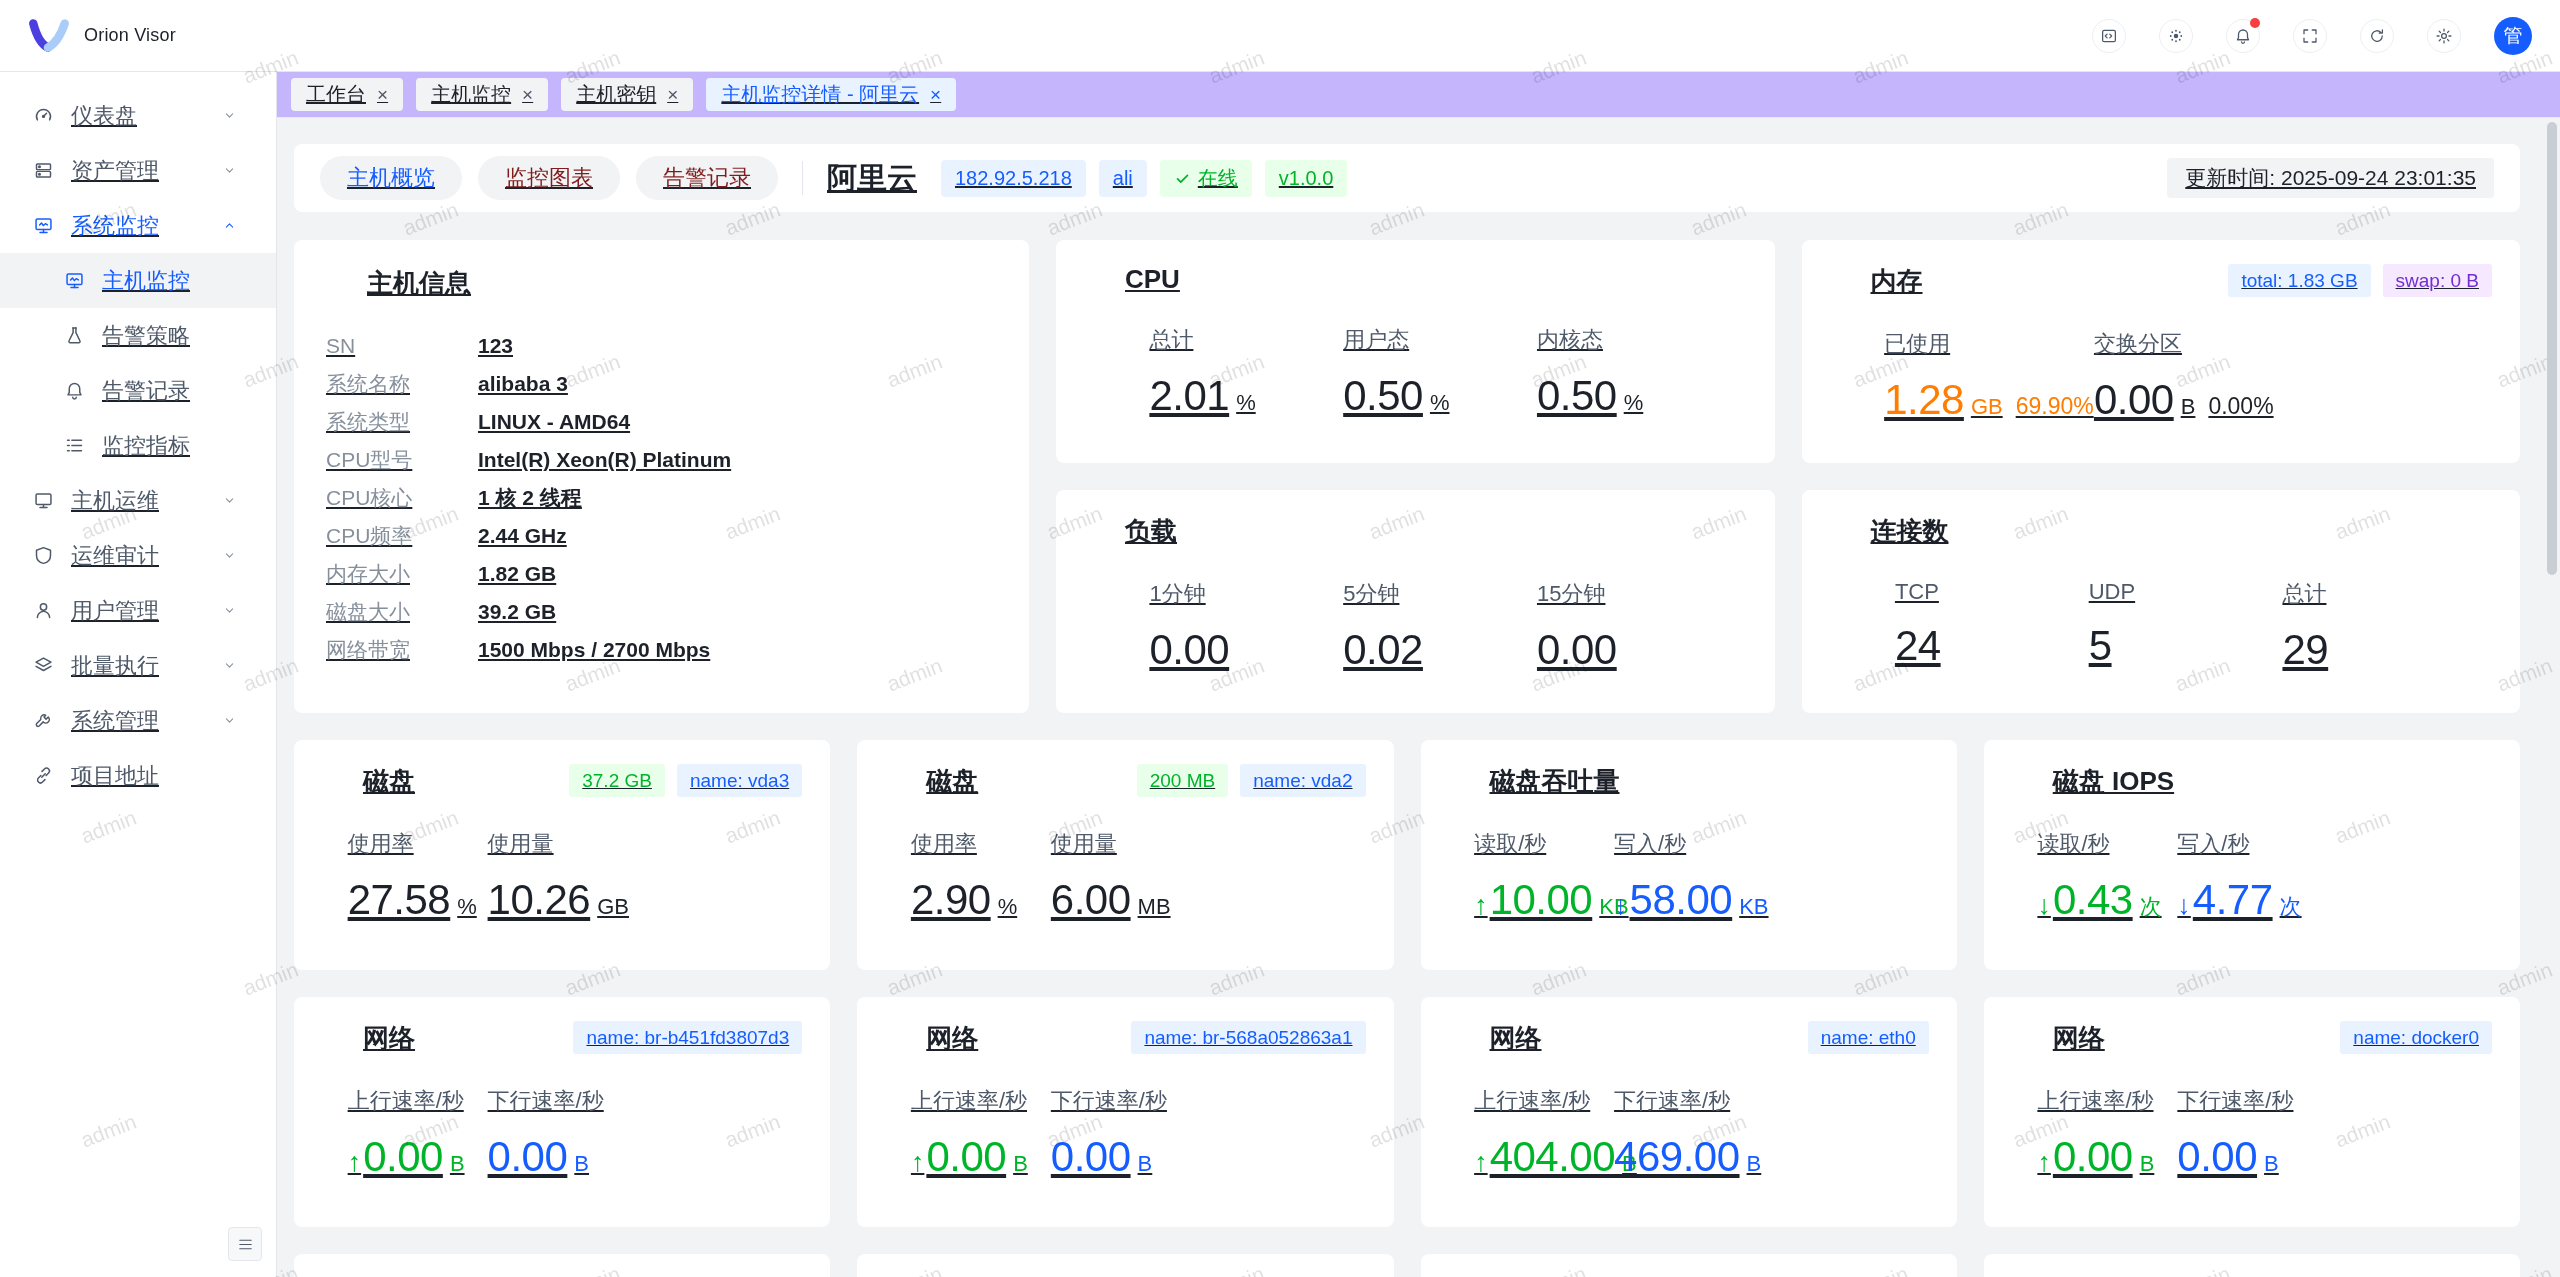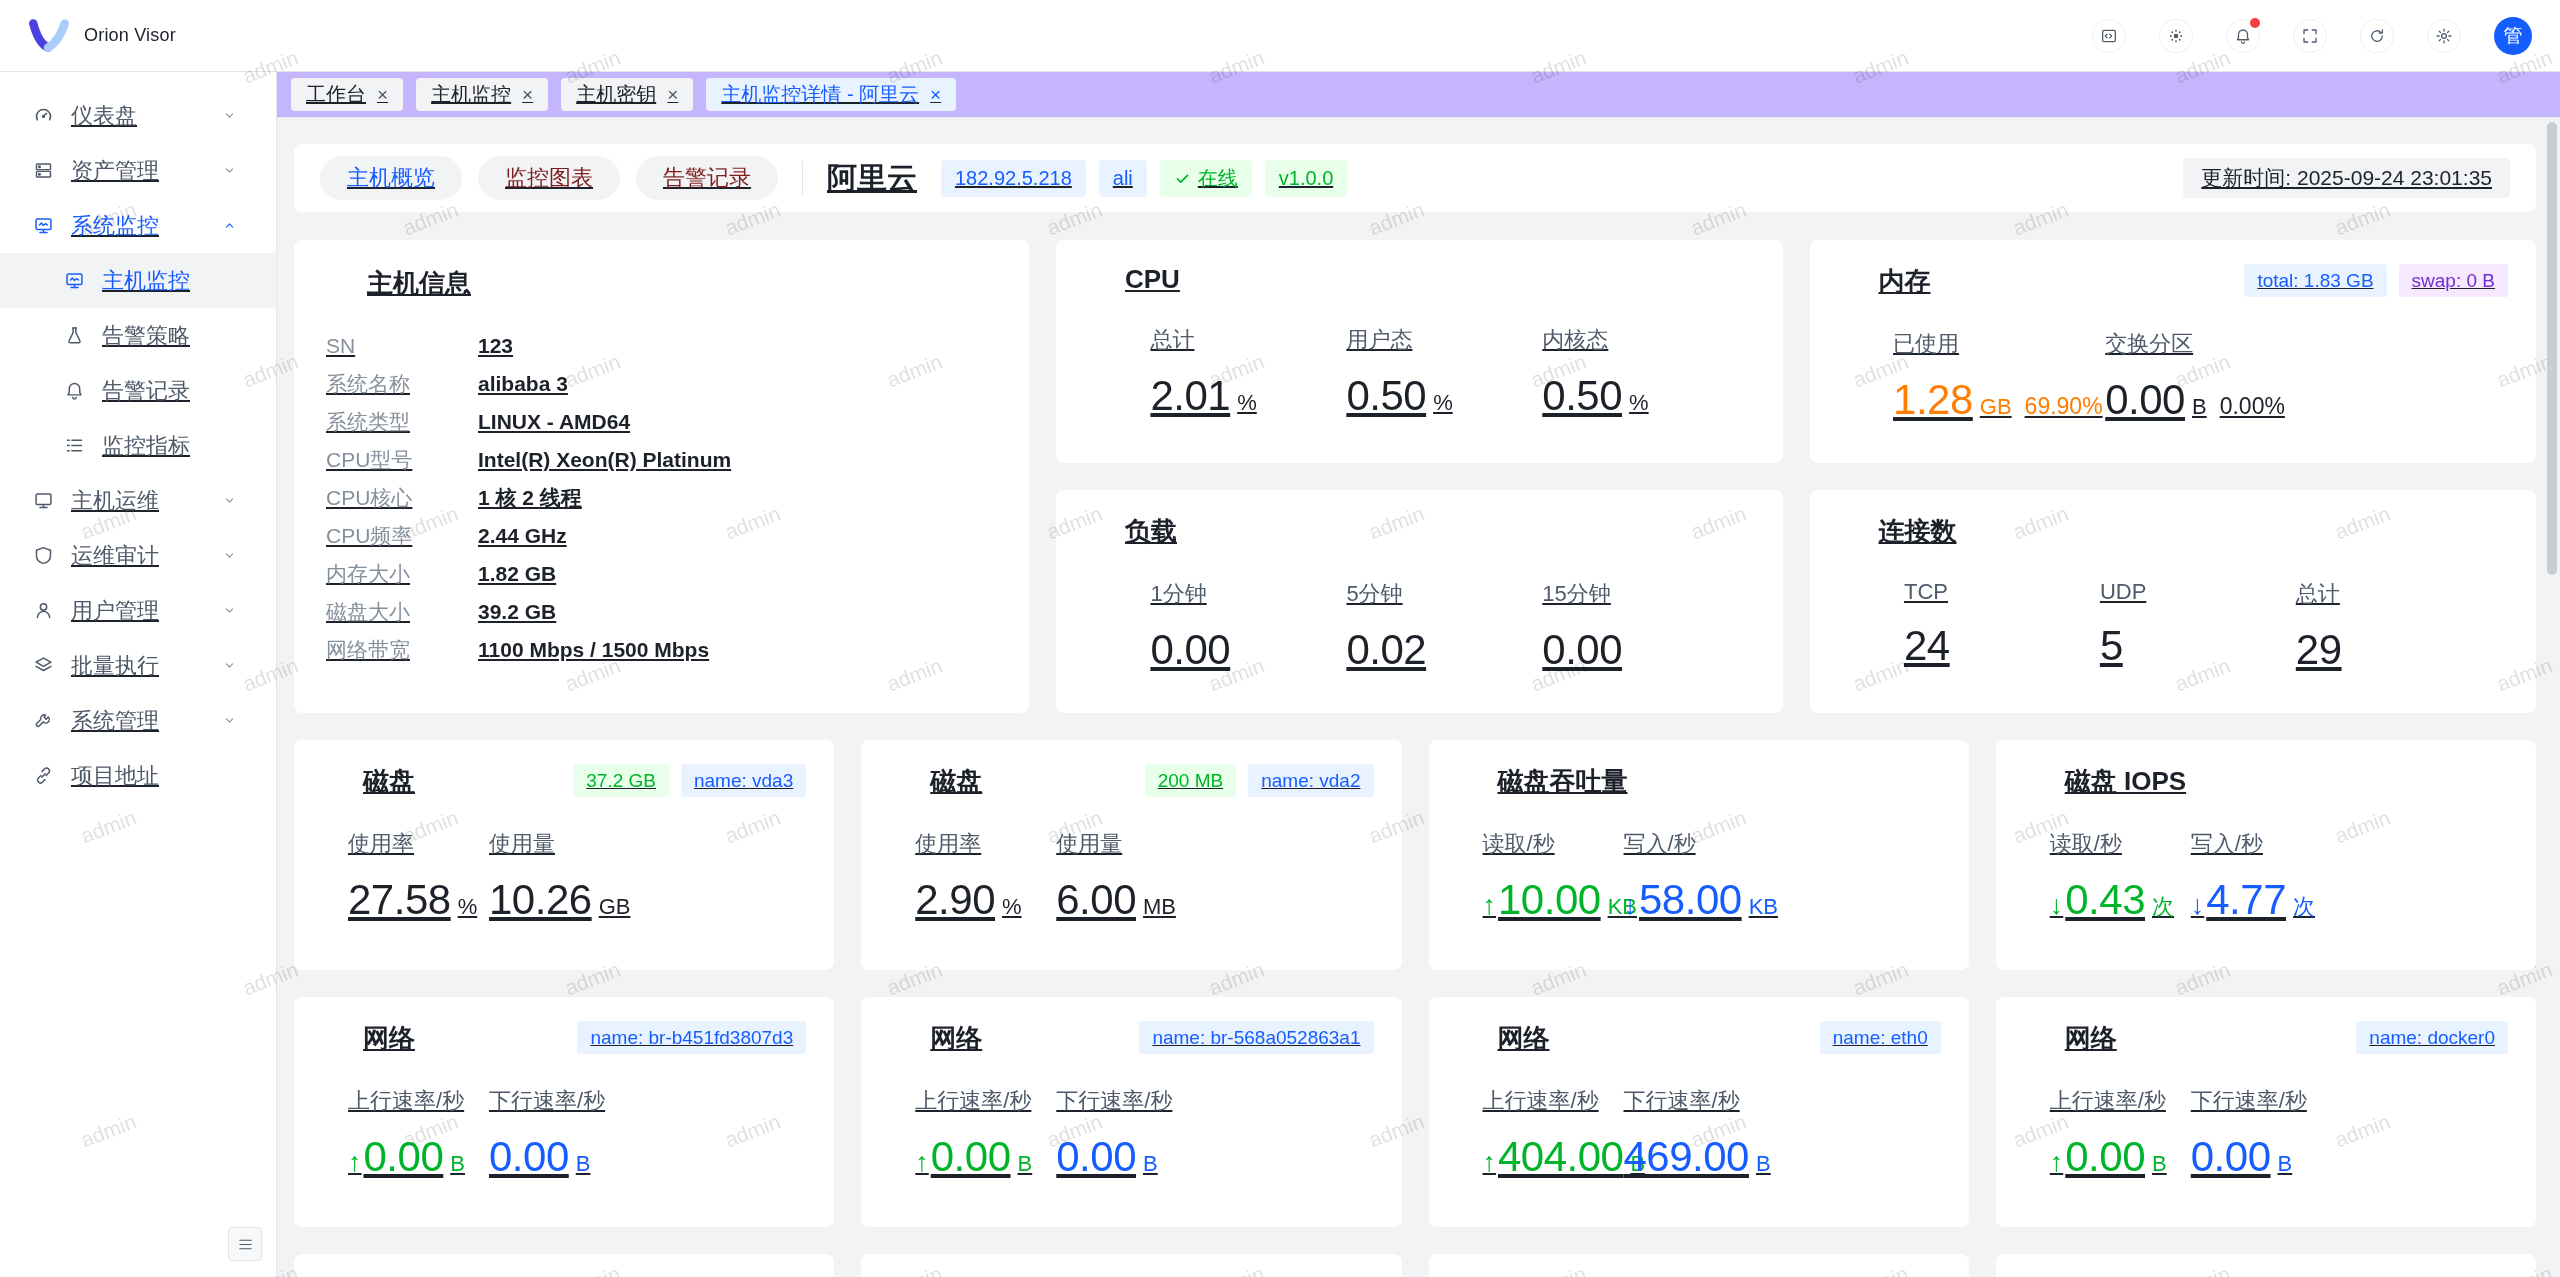--- a/index.html
+++ b/index.html
@@ -57,21 +57,21 @@
     display:flex; align-items:center; gap:13px; padding:0 14px;
   }
   .tab {
     height:33px; background:#f2f3f5; border-radius:4px; display:flex; align-items:center;
     gap:11px; padding:0 15px; font-size:20px; color:#1d2129; cursor:pointer; white-space:nowrap;
   }
   .tab .tab-close { font-size:19px; color:#4e5969; cursor:pointer; line-height:1; }
   .tab.active { background:#e8f3ff; color:#165dff; }
   .tab.active .tab-close { color:#165dff; }
   
-  .content { flex:1; padding:26px 24px 0 17px; overflow:hidden; }
+  .content { flex:1; padding:26px 40px 0 17px; overflow:hidden; }
   .card { background:#fff; border-radius:8px; }
   
   .header-card {
     height:68px; display:flex; align-items:center; padding:0 26px; margin-bottom:28px; gap:16px;
   }
   .view-pill {
     height:44px; border-radius:22px; background:#f2f3f5; display:flex; align-items:center;
     padding:0 27px; font-size:22px; color:#7f1d1d; cursor:pointer; white-space:nowrap;
   }
   .view-pill.active { color:#165dff; }
@@ -472,21 +472,21 @@
               <div class="hi-row">
                 <span class="hi-label">内存大小</span>
                 <span class="hi-value">1.82 GB</span>
               </div>
               <div class="hi-row">
                 <span class="hi-label">磁盘大小</span>
                 <span class="hi-value">39.2 GB</span>
               </div>
               <div class="hi-row">
                 <span class="hi-label">网络带宽</span>
-                <span class="hi-value">1100 Mbps / 1500 Mbps</span>
+                <span class="hi-value">1500 Mbps / 2700 Mbps</span>
               </div>
             </div>
         </div>
         <div class="col">
           <div class="row" style="margin-bottom:0;" id="rowB1">
               <div class="card" style="flex: 1 1 0%; min-width: 0px; height: 223px;">
                 <div class="card-head">
                   <div class="card-title">CPU</div>
                 </div>
                 <div class="stats cols3">

